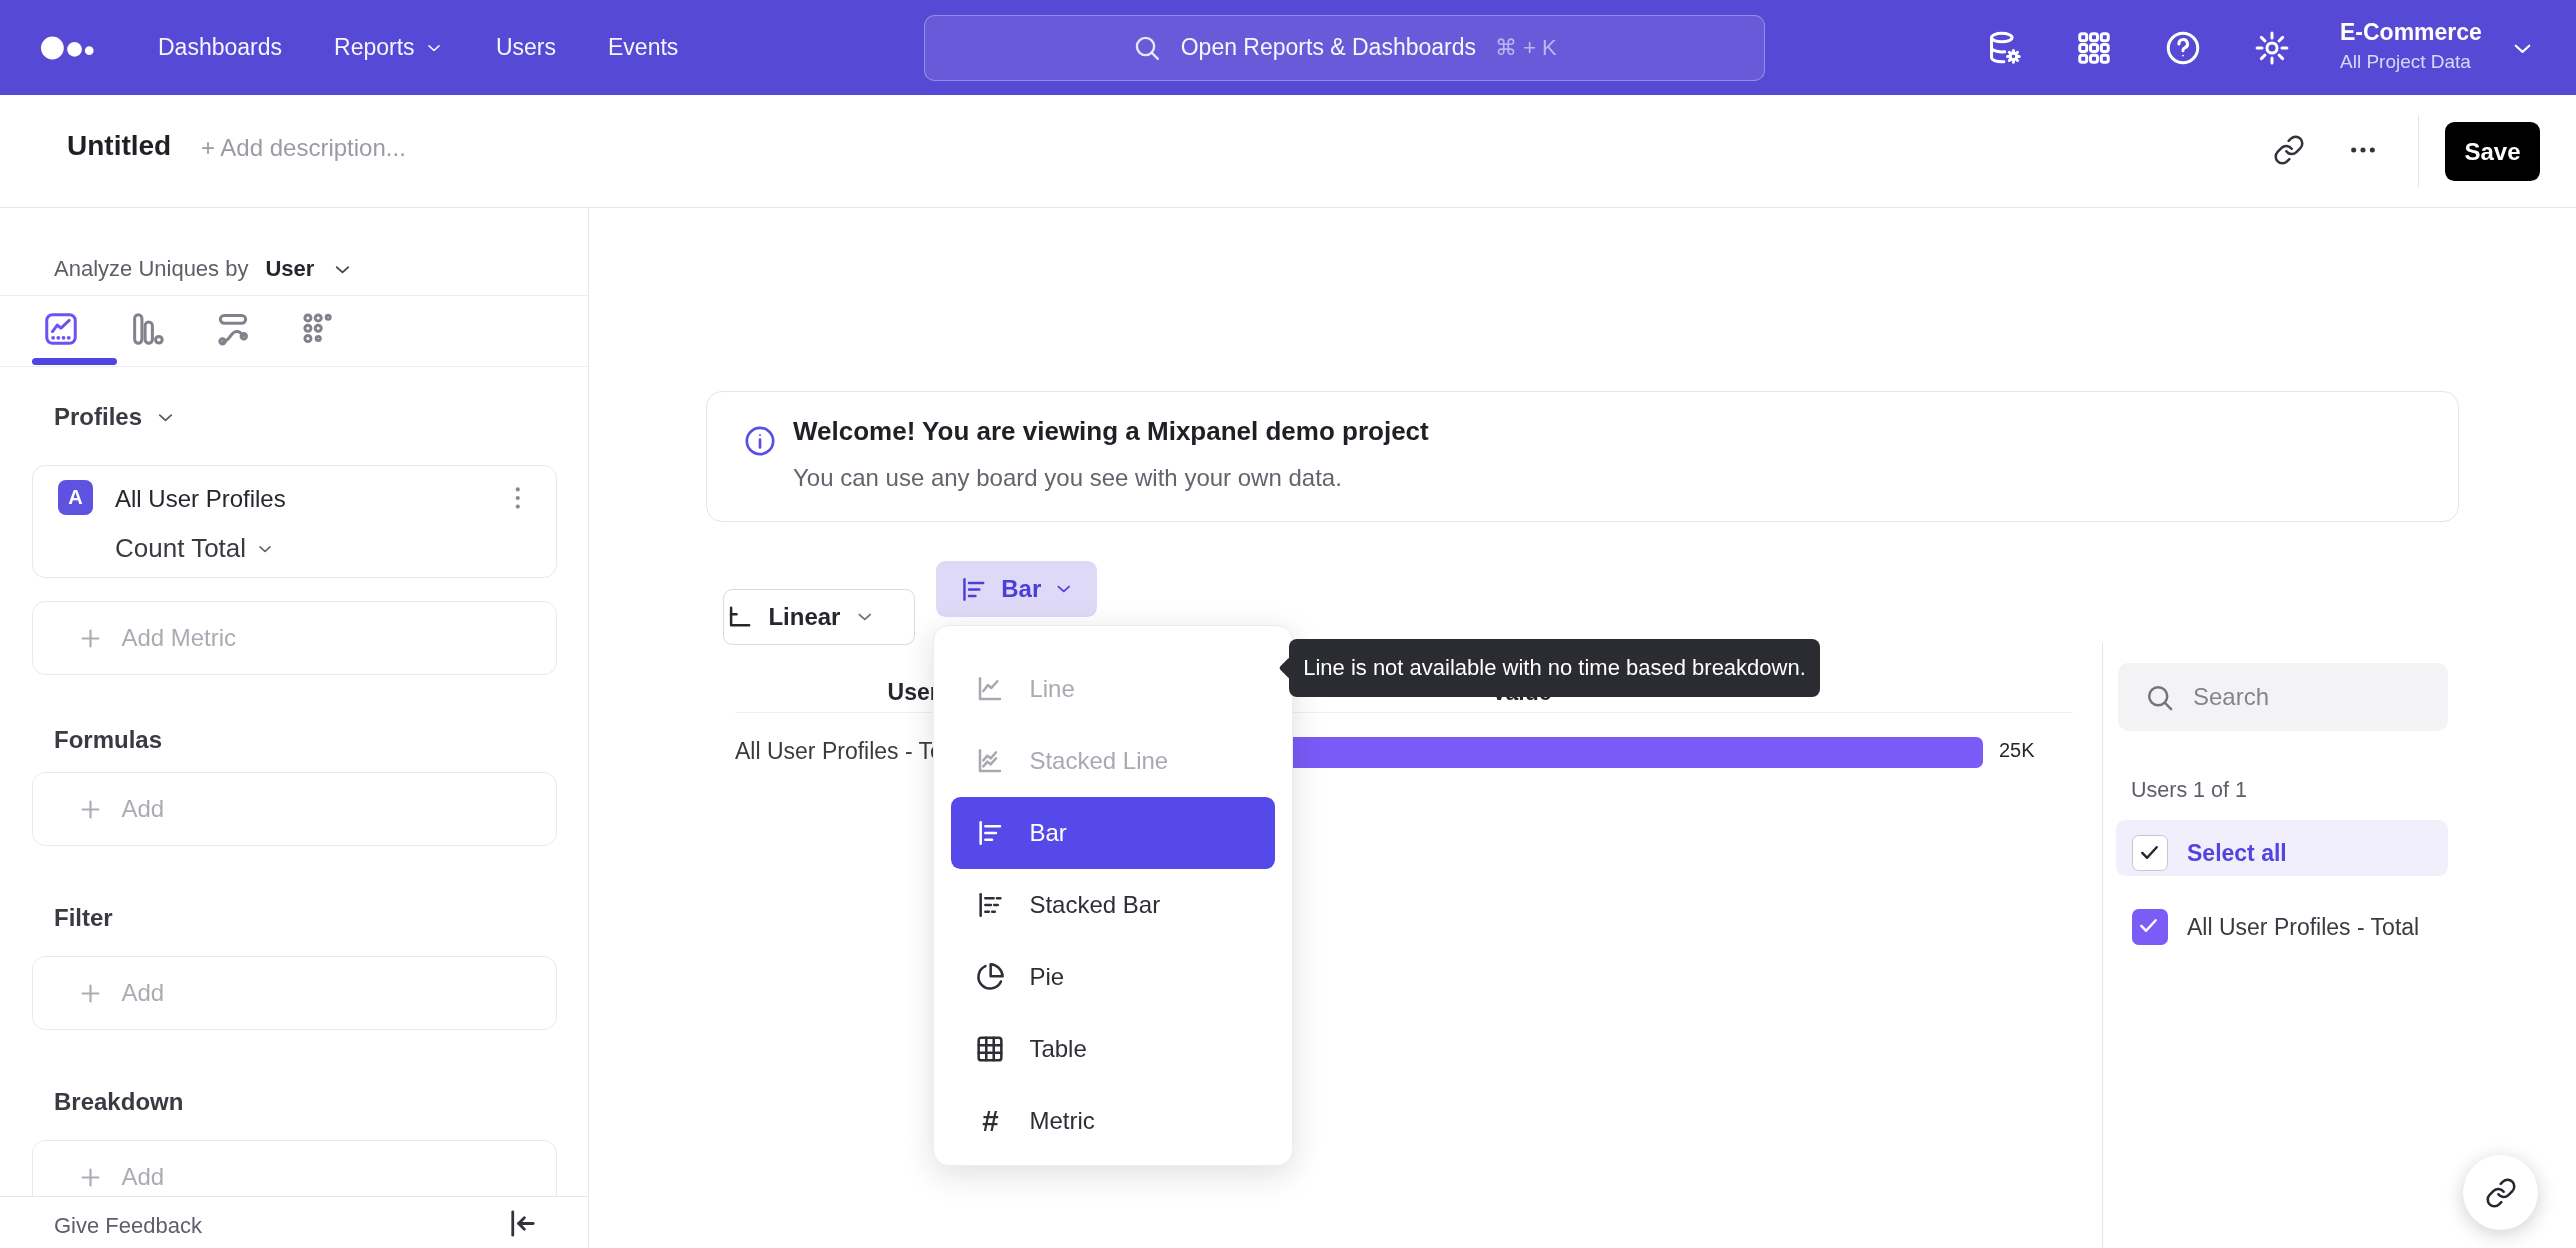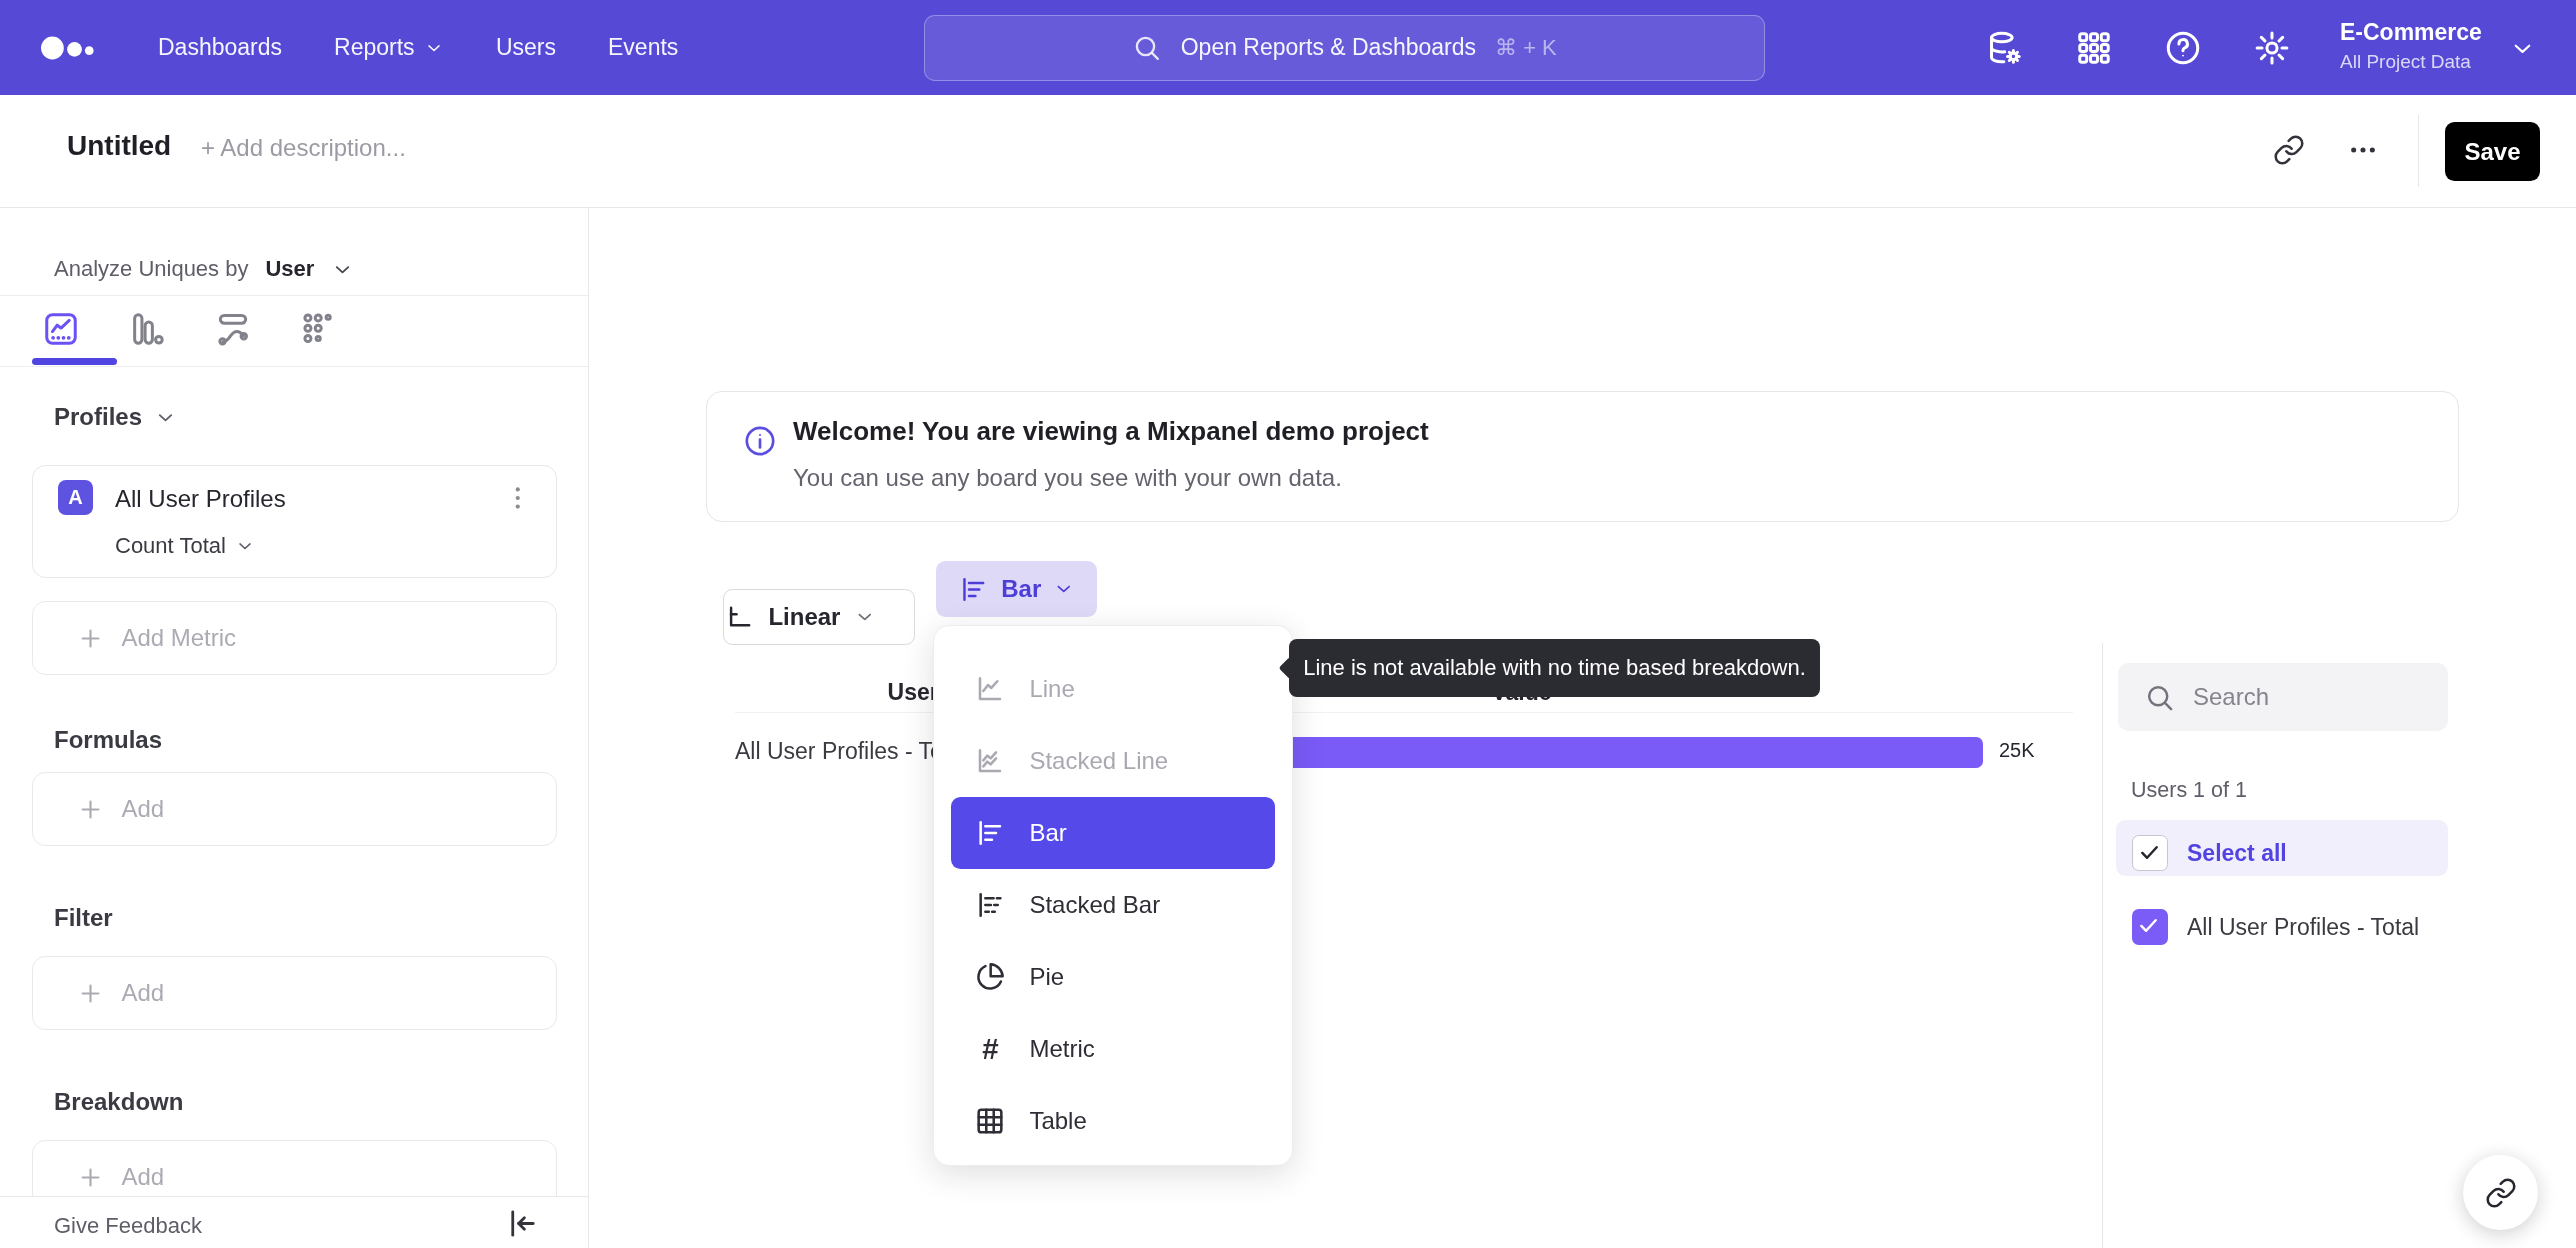--- a/index.html
+++ b/index.html
@@ -47,21 +47,21 @@
   .tab.active { color:#6C52F4; }
   .tab-underline { position:absolute; left:32px; top:150px; width:85px; height:6.7px; border-radius:4px; background:#5244E0; }
   .sb-line2 { position:absolute; left:0; top:158px; width:588px; height:1.3px; background:#EDEDF0; }
   .sec-title { position:absolute; left:54px; font-size:24px; font-weight:700; color:#3A3A42; display:flex; align-items:center; gap:12px; }
   .sec-title .chev { width:23px; height:23px; color:#5E5E68; cursor:pointer; }
   .metric-card { position:absolute; left:32px; top:257px; width:525px; height:113px; border:1.3px solid #E7E7EB; border-radius:13.4px; background:#fff; cursor:pointer; }
   .metric-badge { position:absolute; left:25px; top:14px; width:35px; height:35px; border-radius:8px; background:#5D53E0; color:#fff;
       font-size:20px; font-weight:700; display:flex; align-items:center; justify-content:center; }
   .metric-name { position:absolute; left:82px; top:19px; font-size:24px; color:#26262E; }
   .metric-kebab { position:absolute; left:470px; top:14.8px; width:29.5px; height:34px; color:#8A8A93; cursor:pointer; }
-  .metric-agg { position:absolute; left:82px; top:67px; font-size:22px; color:#3A3A42; display:flex; align-items:center; gap:9.4px; cursor:pointer; }
+  .metric-agg { position:absolute; left:82px; top:67px; font-size:26px; color:#3A3A42; display:flex; align-items:center; gap:9.4px; cursor:pointer; }
   .metric-agg .chev { width:20px; height:20px; color:#5E5E68; }
   .add-card { position:absolute; left:32px; width:525px; height:74px; border:1.3px solid #E9E9ED; border-radius:13.4px; background:#fff;
       display:flex; align-items:center; gap:17.4px; padding-left:44px; color:#ABABB4; font-size:24px; cursor:pointer; }
   .add-card .plus { width:27px; height:27px; }
   .sb-footer { position:absolute; left:0; top:988px; width:588px; height:52px; background:#fff; border-top:1.3px solid #E8E8EC; }
   .feedback { position:absolute; left:54px; top:16px; font-size:22px; color:#5E5E68; cursor:pointer; }
   .collapse { position:absolute; left:504px; top:9.4px; width:35px; height:35px; color:#33333B; cursor:pointer; }
 
   
   .vdivider { position:absolute; left:2102px; top:643px; width:1.3px; height:606px; background:#E4E4E9; }
@@ -416,29 +416,29 @@
       <span>Stacked Bar</span>
     </div>
     <div class="mi">
       <svg class="ic micon" viewBox="0 0 24 24">
         <path d="M20.2 15.4A8.8 8.8 0 1 1 8.6 3.8"></path>
           <path d="M21.5 11.5A9.5 9.5 0 0 0 12.5 2.5v9z"></path>
       </svg>
       <span>Pie</span>
     </div>
     <div class="mi">
+      <svg class="ic micon" viewBox="0 0 24 24">
+        <rect x="3.5" y="3.5" width="17" height="17" rx="2"></rect>
+          <path d="M3.5 9.2h17M3.5 14.8h17M9.2 3.5v17M14.8 3.5v17"></path>
+      </svg>
+      <span>Table</span>
+    </div>
+    <div class="mi">
       <span class="micon hash-icon"></span>
       <span>Metric</span>
-    </div>
-    <div class="mi">
-      <svg class="ic micon" viewBox="0 0 24 24">
-        <rect x="3.5" y="3.5" width="17" height="17" rx="2"></rect>
-          <path d="M3.5 9.2h17M3.5 14.8h17M9.2 3.5v17M14.8 3.5v17"></path>
-      </svg>
-      <span>Table</span>
     </div>
   </div>
 
   <div class="tooltip">
     <div class="arrow"></div>
     <span class="txt">Line is not available with no time based breakdown.</span>
   </div>
 
   <div class="rsearch">
     <svg class="ic mag" viewBox="0 0 24 24">

